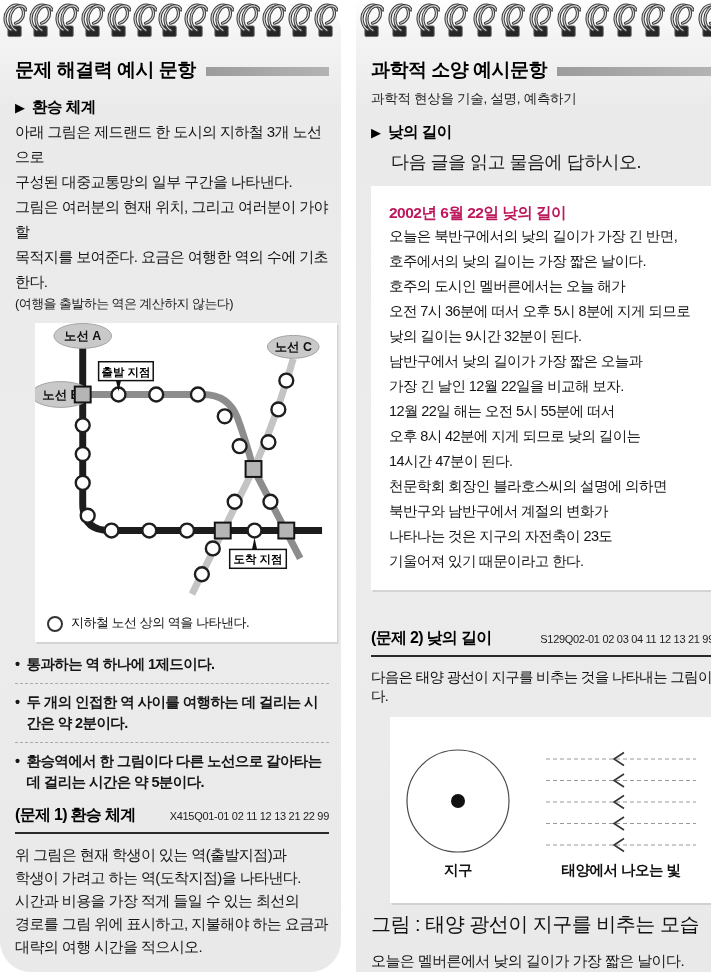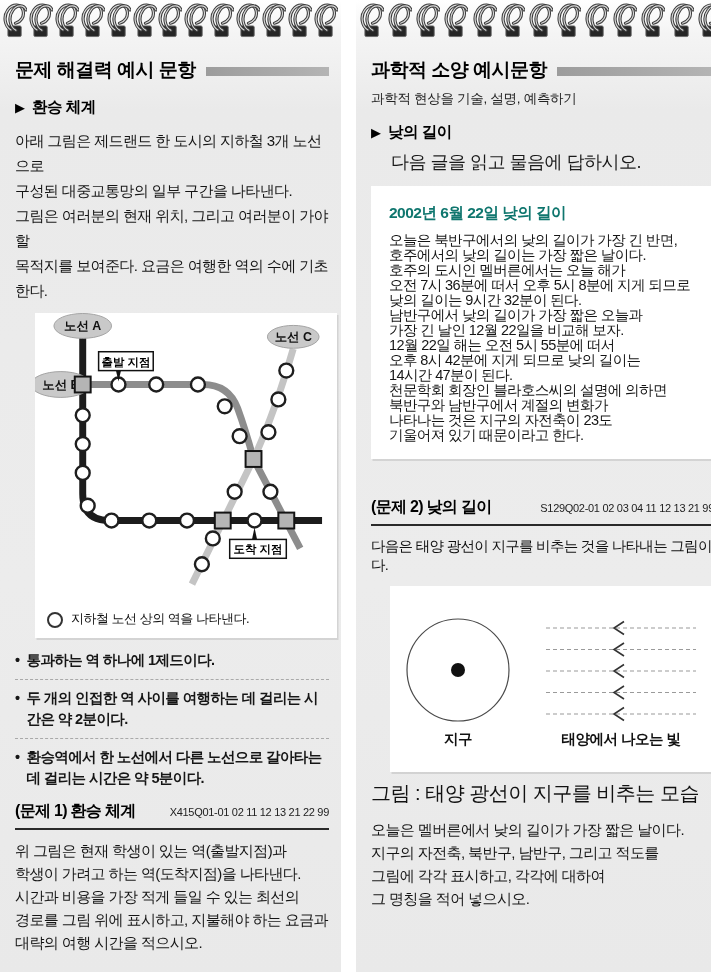--- a/index.html
+++ b/index.html
@@ -14,21 +14,21 @@
     width:711px;height:972px;
     background:#fff;
     display:flex;
     overflow:hidden;
   }
   .page{
     position:relative;
     height:972px;
     background:linear-gradient(180deg,#ffffff 0px,#f4f4f4 34px,#eaeaea 110px,#ececec 60%,#e9e9e9 100%);
   }
-  .page.left{width:341px;}
+  .page.left{width:341px;border-radius:31px;}
   .page.right{width:422px;margin-left:15px;}
 
   
   .spiral{
     position:absolute;top:1px;left:0;right:0;
     display:flex;justify-content:space-around;
     padding:0 2px;
     z-index:5;
   }
   .ring{width:24px;height:40px;display:block;}
@@ -37,33 +37,33 @@
 
   
   .h1row{display:flex;align-items:center;gap:10px;}
   .h1{font-size:19px;font-weight:bold;color:#000;letter-spacing:-0.5px;white-space:nowrap;}
   .h1bar{flex:1;height:9px;background:linear-gradient(90deg,#9c9c9c,#b4b4b4);margin-top:3px;}
   .subtitle{font-size:13.5px;color:#222;margin-top:7px;letter-spacing:-0.3px;}
   .secrow{display:flex;align-items:center;gap:7px;margin-top:14px;}
   .tri{font-size:13px;color:#000;line-height:1;}
   .sectitle{font-size:15.5px;font-weight:bold;color:#000;letter-spacing:-0.5px;}
   .para{font-size:15px;line-height:25px;letter-spacing:-0.6px;white-space:pre-line;color:#151515;}
-  .intro{margin-top:10px;}
+  .intro{margin-top:1px;}
   .note{font-size:13px;letter-spacing:-0.6px;margin-top:1px;color:#1a1a1a;}
   .instruction{font-size:18px;letter-spacing:-0.5px;margin-top:7px;padding-left:20px;color:#1a1a1a;}
 
   
   .whitebox{
     background:#fff;
     box-shadow:1.5px 2px 0 rgba(0,0,0,0.10);
   }
   .mapbox{margin:10px 2px 0 20px;width:302px;}
   .mapbox svg{display:block;}
   .legend{padding:0 12px 10px 12px;}
-  .legrow{display:flex;gap:8px;margin-top:11px;align-items:flex-start;}
+  .legrow{display:flex;gap:8px;margin-top:5px;align-items:flex-start;}
   .legsym{flex:0 0 auto;margin-top:2px;}
   .legcircle{width:12px;height:12px;border:2px solid #333;border-radius:50%;background:#fff;}
   .legsquare{width:12px;height:12px;border:2px solid #333;background:#b5b5b5;}
   .legtext{font-size:13px;line-height:18px;letter-spacing:-0.5px;color:#111;}
 
   
   .rules{margin-top:12px;}
   .rule{display:flex;gap:7px;font-size:14.5px;line-height:21px;letter-spacing:-0.6px;font-weight:600;color:#161616;}
   .rule .dot{font-weight:bold;}
   .ruledivider{border:0;border-top:1px dashed #a9a9a9;margin:8px 0;}
@@ -73,22 +73,22 @@
     display:flex;align-items:baseline;justify-content:space-between;
     border-bottom:2px solid #2a2a2a;
     padding-bottom:6px;margin-top:12px;
   }
   .qlabel{font-size:16px;font-weight:bold;color:#000;letter-spacing:-0.7px;white-space:nowrap;}
   .qcode{font-size:11px;color:#222;letter-spacing:-0.3px;white-space:nowrap;}
   .qbody{margin-top:9px;font-size:15px;line-height:23px;}
 
   
   .readingbox{margin-top:12px;padding:17px 16px 16px 18px;}
-  .readtitle{font-size:15.5px;font-weight:bold;letter-spacing:-0.5px;color:#0f766e;}
-  .readbody{margin-top:9px;font-size:14.5px;line-height:15px;letter-spacing:-0.6px;white-space:pre-line;color:#151515;}
+  .readtitle{font-size:15.5px;font-weight:bold;letter-spacing:-0.5px;color:#be185d;}
+  .readbody{font-size:14.5px;line-height:25px;letter-spacing:-0.6px;white-space:pre-line;color:#151515;}
 
   .lead{margin-top:11px;font-size:14.5px;letter-spacing:-0.7px;color:#111;}
   .figbox{margin:11px 2px 0 19px;width:322px;font-weight:bold;}
   .figbox svg{display:block;}
   .figcaption{margin-top:8px;text-align:left;font-size:20px;letter-spacing:-0.5px;color:#111;padding-right:2px;}
   .finalpara{margin-top:11px;font-size:15px;line-height:23px;}
 
   svg text{font-family:"Liberation Sans","DejaVu Sans",sans-serif;}
   .hidden-defs{position:absolute;width:0;height:0;overflow:hidden;}
 </style>
@@ -162,20 +162,21 @@
 
       <div class="secrow">
         <span class="tri">▶</span>
         <span class="sectitle">환승 체계</span>
       </div>
 
       <div class="para intro">아래 그림은 제드랜드 한 도시의 지하철 3개 노선으로
 구성된 대중교통망의 일부 구간을 나타낸다.
 그림은 여러분의 현재 위치, 그리고 여러분이 가야 할
 목적지를 보여준다. 요금은 여행한 역의 수에 기초한다.</div>
+      <div class="note">(여행을 출발하는 역은 계산하지 않는다)</div>
 
       <div class="whitebox mapbox">
         <svg width="302" height="286" viewBox="0 0 302 288">
 
           <path d="M47 24 V182 Q47 209 74 209 H288" fill="none" stroke-width="7" stroke="#1c1c1c"></path>
           <path d="M4 72 H168 Q194 72 203 96 Q211 118 219 147 L266 237" fill="none" stroke-width="7" stroke="#8d8d8d"></path>
           <path d="M259 36 C252 60 237 108 219 147 L157 273" fill="none" stroke-width="7" stroke="#c4c4c4"></path>
 
           <g>
             <ellipse cx="47" cy="13" rx="29" ry="12.5" stroke="#a3a3a3" stroke-width="1" fill="#c9c9c9"></ellipse>
@@ -247,21 +248,21 @@
           <span>통과하는 역 하나에 1제드이다.</span>
         </div>
         <hr class="ruledivider">
         <div class="rule">
           <span class="dot">•</span>
           <span>두 개의 인접한 역 사이를 여행하는 데 걸리는 시간은 약 2분이다.</span>
         </div>
         <hr class="ruledivider">
         <div class="rule">
           <span class="dot">•</span>
-          <span>환승역에서 한 노선에서 다른 노선으로 갈아타는 데 걸리는 시간은 약 5분이다.</span>
+          <span>환승역에서 한 그림이다 다른 노선으로 갈아타는 데 걸리는 시간은 약 5분이다.</span>
         </div>
       </div>
 
       <div class="qhead">
         <span class="qlabel">(문제 1) 환승 체계</span>
         <span class="qcode">X415Q01-01 02 11 12 13 21 22 99</span>
       </div>
       <div class="para qbody">위 그림은 현재 학생이 있는 역(출발지점)과
 학생이 가려고 하는 역(도착지점)을  나타낸다.
 시간과 비용을 가장 적게 들일 수  있는 최선의

